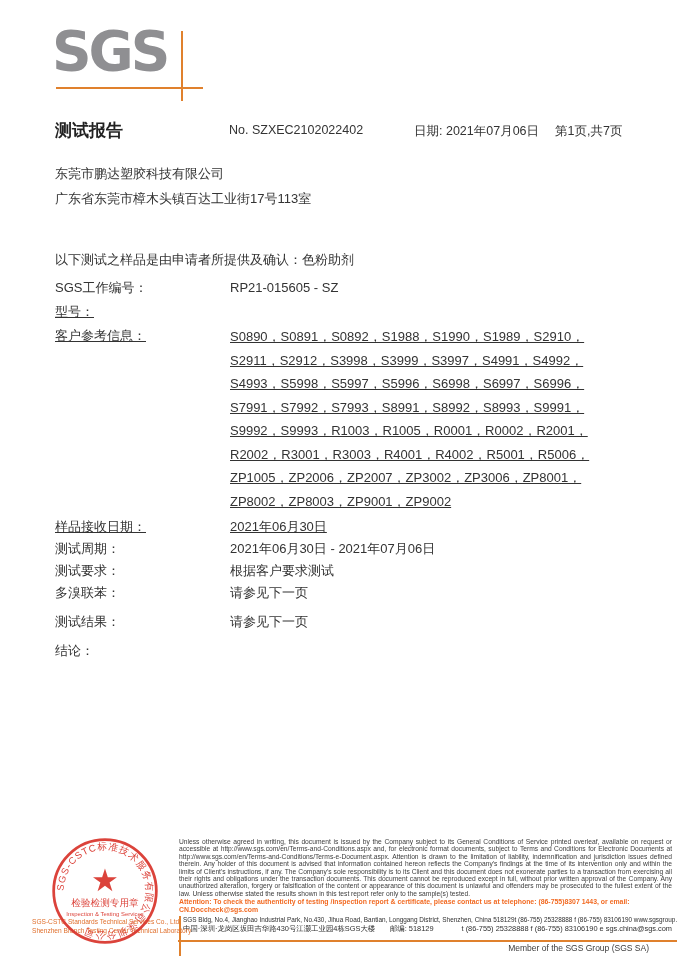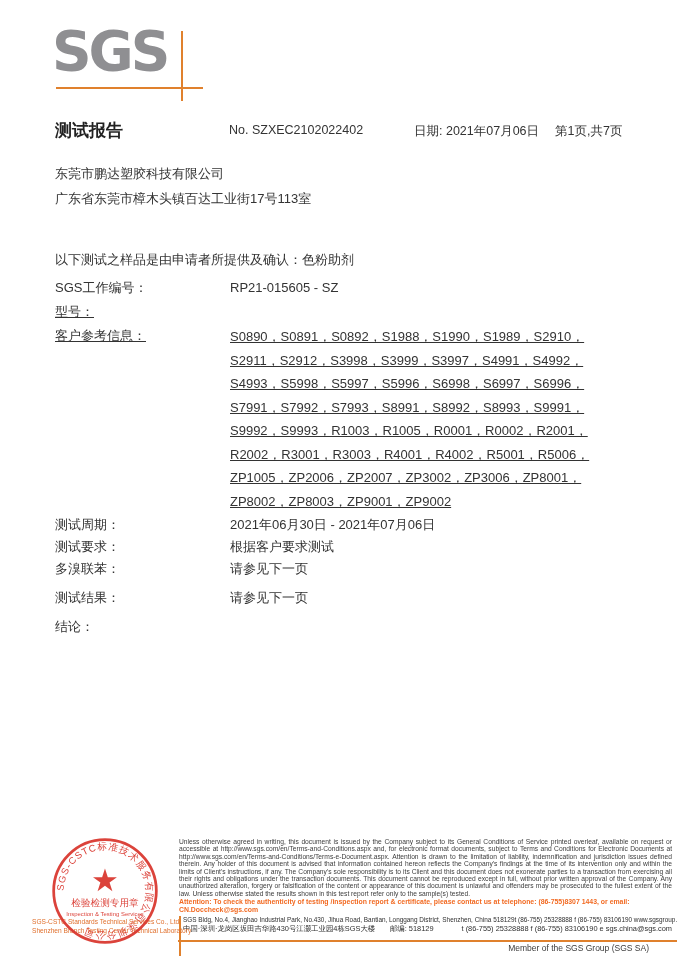--- a/index.html
+++ b/index.html
@@ -91,20 +91,24 @@
           <div class="ref-line">S2911，S2912，S3998，S3999，S3997，S4991，S4992，</div>
           <div class="ref-line">S4993，S5998，S5997，S5996，S6998，S6997，S6996，</div>
           <div class="ref-line">S7991，S7992，S7993，S8991，S8992，S8993，S9991，</div>
           <div class="ref-line">S9992，S9993，R1003，R1005，R0001，R0002，R2001，</div>
           <div class="ref-line">R2002，R3001，R3003，R4001，R4002，R5001，R5006，</div>
           <div class="ref-line">ZP1005，ZP2006，ZP2007，ZP3002，ZP3006，ZP8001，</div>
           <div class="ref-line">ZP8002，ZP8003，ZP9001，ZP9002</div>
         </div>
       </div>
 
+      <div class="row small-gap-before">
+        <div class="label">样品接收日期：</div>
+        <div class="value">2021年06月30日</div>
+      </div>
 
       <div class="row">
         <div class="label">测试周期：</div>
         <div class="value">2021年06月30日 - 2021年07月06日</div>
       </div>
 
       <div class="row">
         <div class="label">测试要求：</div>
         <div class="value">根据客户要求测试</div>
       </div>

